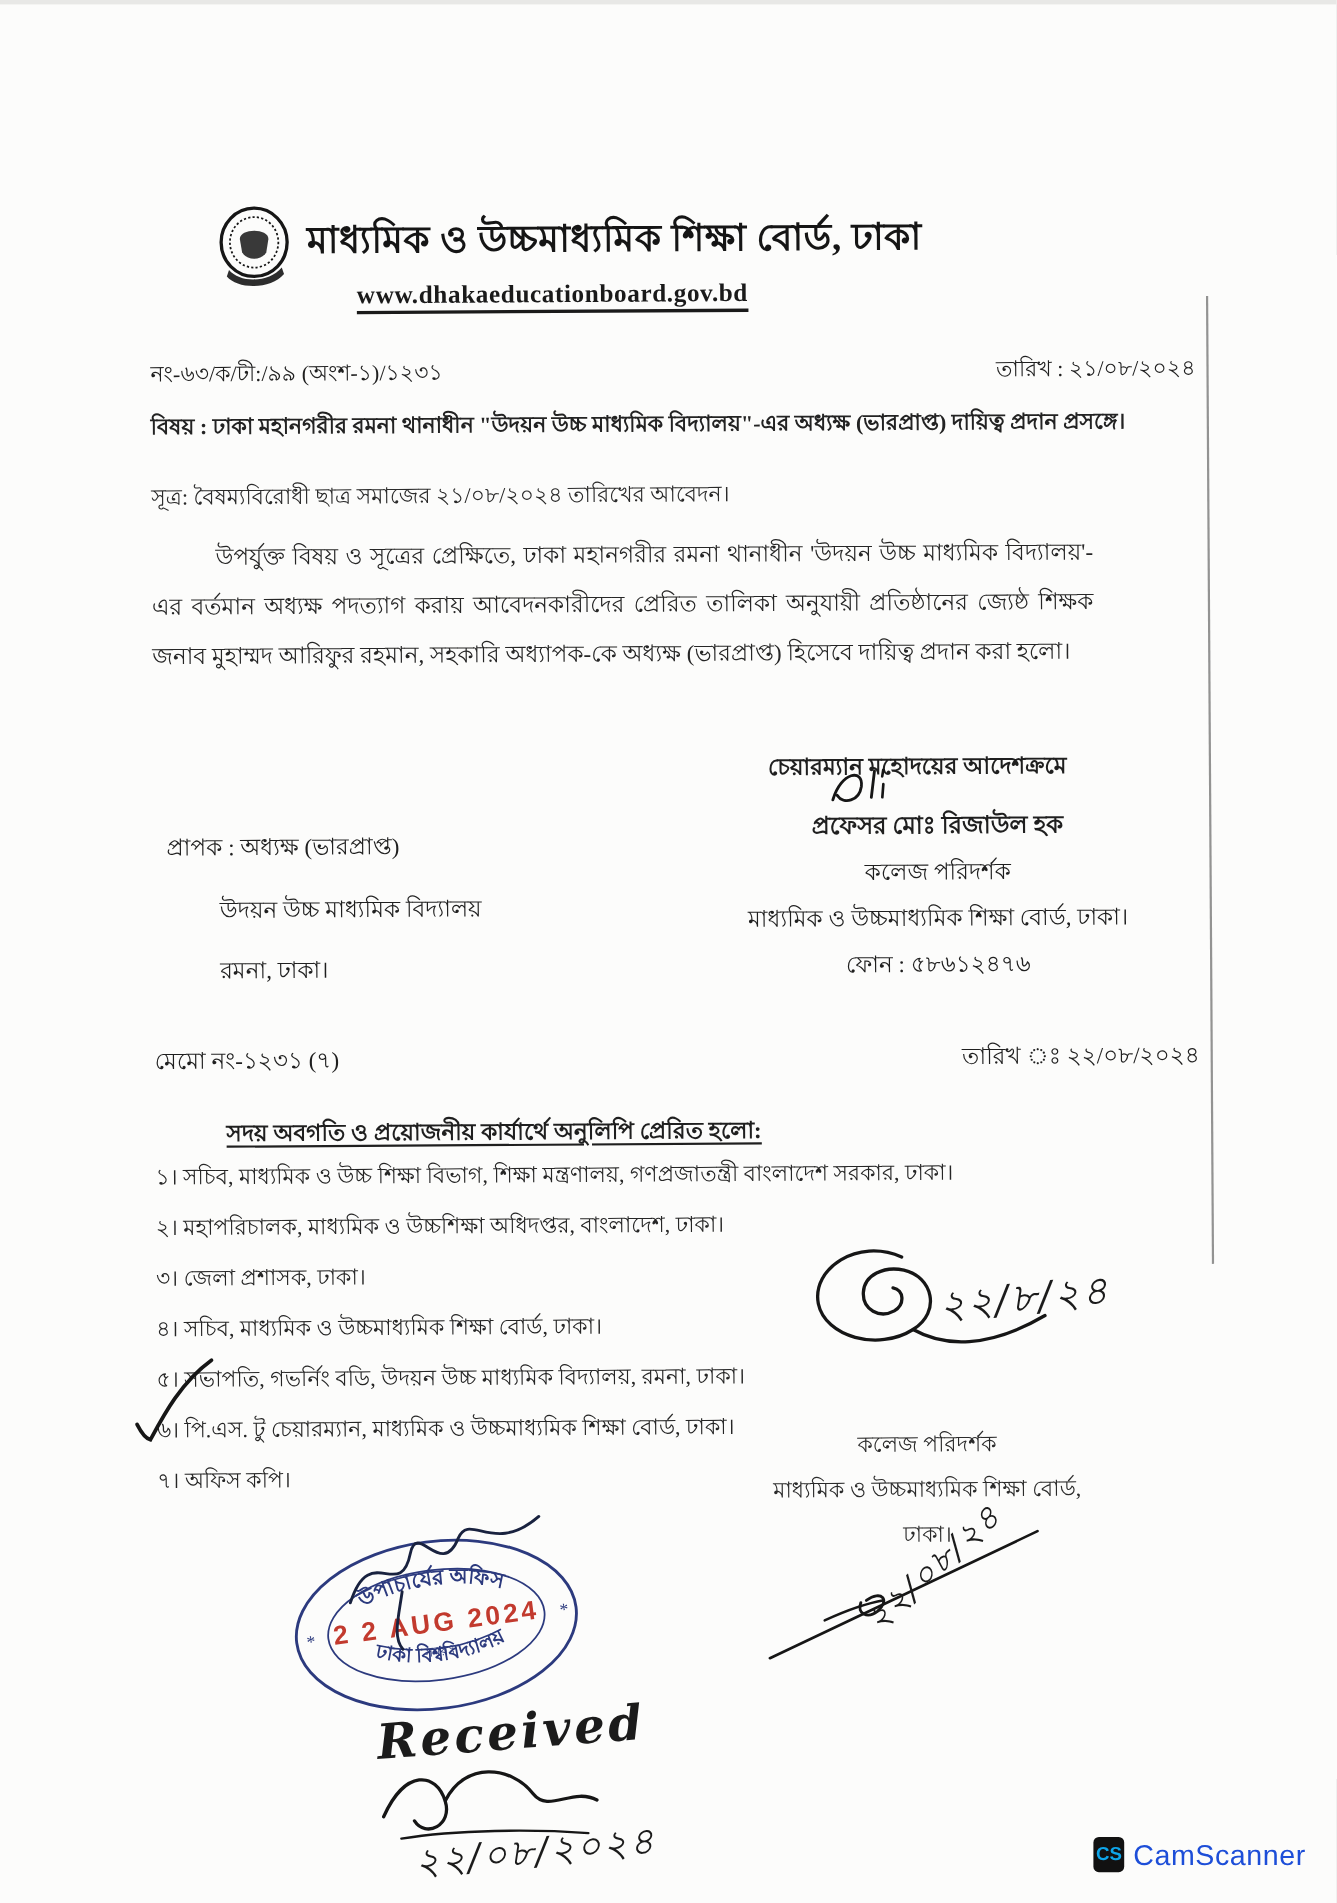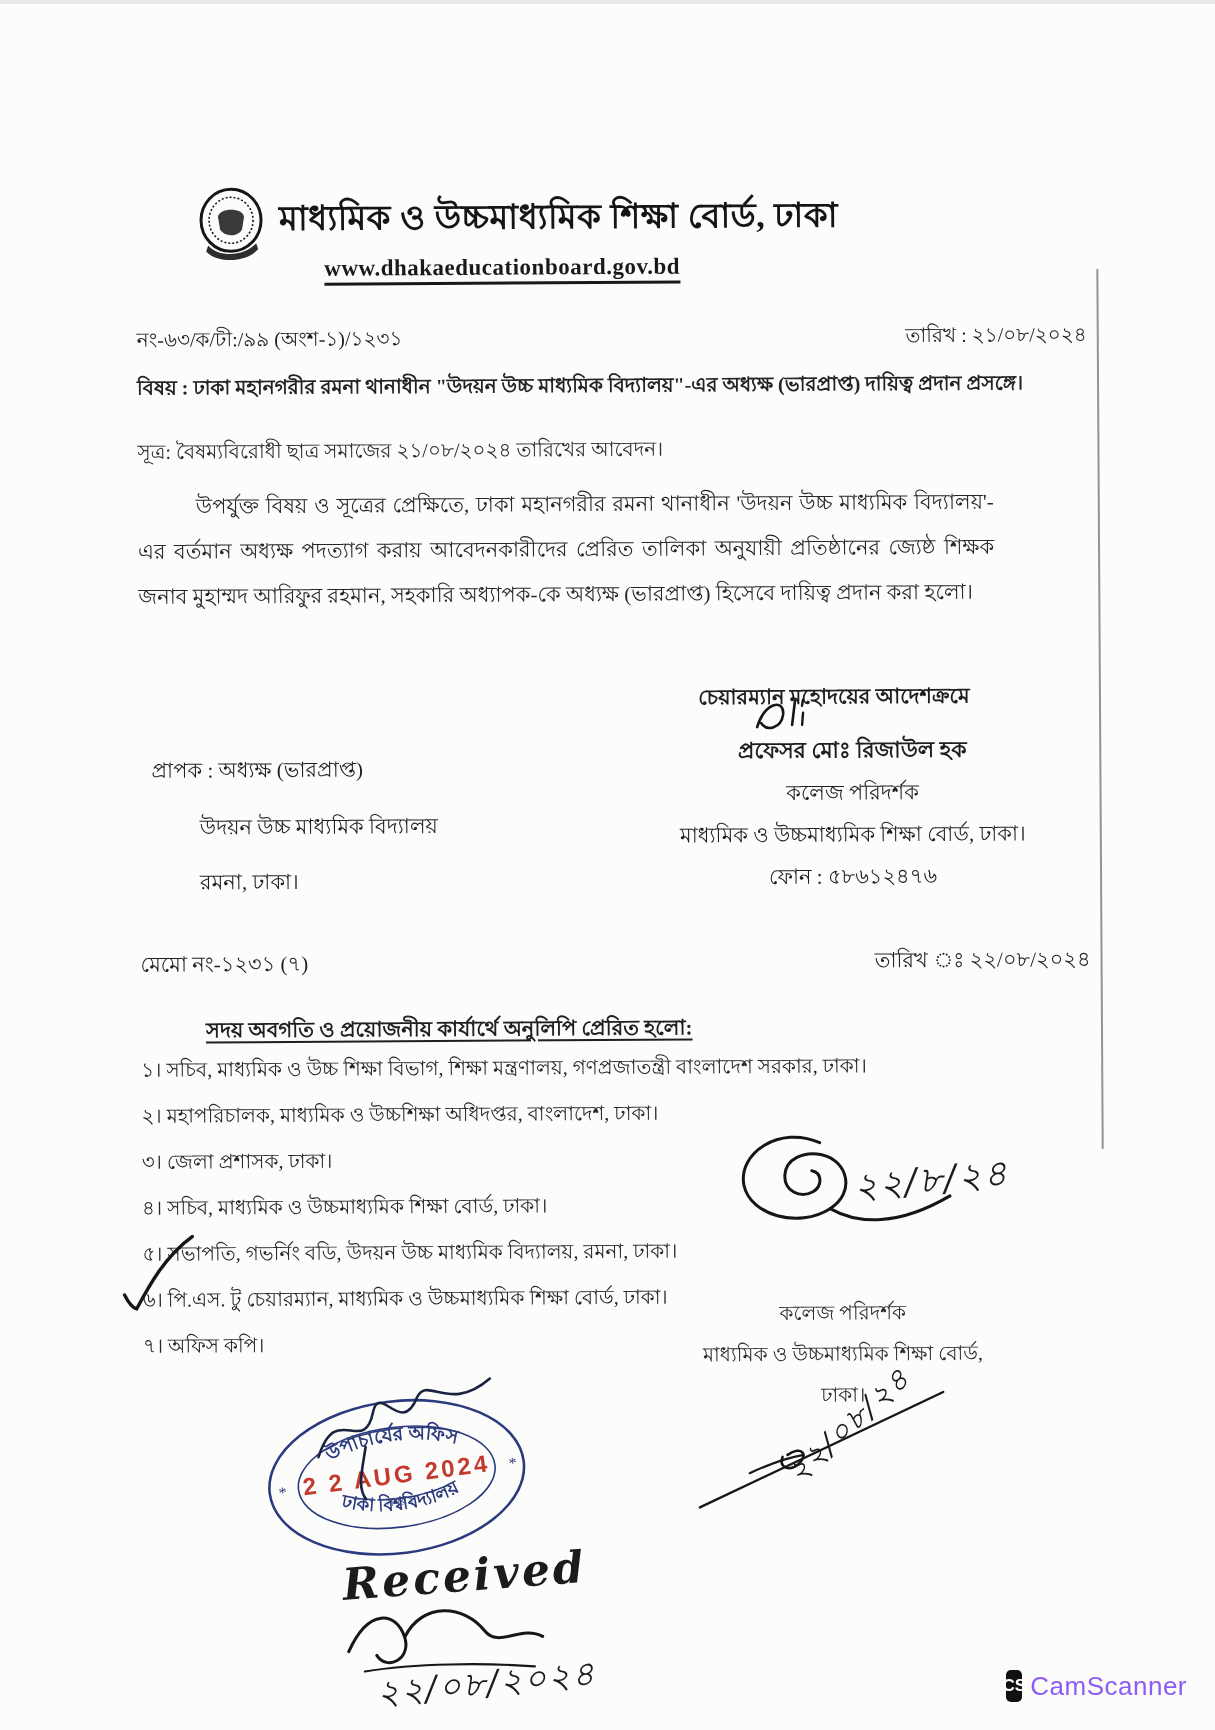--- a/index.html
+++ b/index.html
@@ -33,22 +33,22 @@
   .hand { font-family:"DejaVu Serif", serif; font-style:italic; color:#1b1b1b; }
   .hw-date-right { left:852px; top:1150px; font-size:36px; transform:rotate(-5deg); letter-spacing:2px; }
   .bottom-sig-col { left:620px; top:1295px; width:440px; text-align:center; font-size:20px; color:#2b2b2b; }
   .bottom-sig-col .ln { margin-top:8px; }
   .hw-date-diag { left:770px; top:1398px; font-size:30px; transform:rotate(-42deg); letter-spacing:2px; }
   .received-txt { left:338px; top:1545px; font-size:44px; transform:rotate(-4deg); letter-spacing:3px; font-weight:600; }
   .hw-date-bottom { left:372px; top:1652px; font-size:34px; transform:rotate(-5deg); letter-spacing:2px; }
   .scan-line { left:1100px; top:268px; width:2px; height:880px; background:#3c3c3c; opacity:0.55; }
   .stamp-wrap { left:248px; top:1382px; width:290px; height:180px; transform:rotate(-7deg); }
   .cam { right:28px; bottom:32px; display:flex; align-items:center; gap:8px; }
-  .cam-box { width:16px; height:32px; background:#111; border-radius:5px; color:#ffffff; font-family:"Liberation Sans", sans-serif; font-weight:bold; font-size:17px; display:flex; align-items:center; justify-content:center; }
-  .cam-name { font-family:"Liberation Sans", sans-serif; font-size:26px; color:#8b5cf6; letter-spacing:0.5px; }
+  .cam-box { width:28px; height:32px; background:#111; border-radius:5px; color:#0ea5e9; font-family:"Liberation Sans", sans-serif; font-weight:bold; font-size:17px; display:flex; align-items:center; justify-content:center; }
+  .cam-name { font-family:"Liberation Sans", sans-serif; font-size:26px; color:#1d4ed8; letter-spacing:0.5px; }
   svg { overflow:visible; }
 </style>
 </head>
 <body>
 
 <div id="page">
   <div class="skew">
 
     <svg class="abs" style="left:202px; top:181px;" width="66" height="74" viewBox="0 0 66 74">
       <ellipse cx="33" cy="33" rx="30" ry="31" fill="none" stroke="#161616" stroke-width="3"></ellipse>

